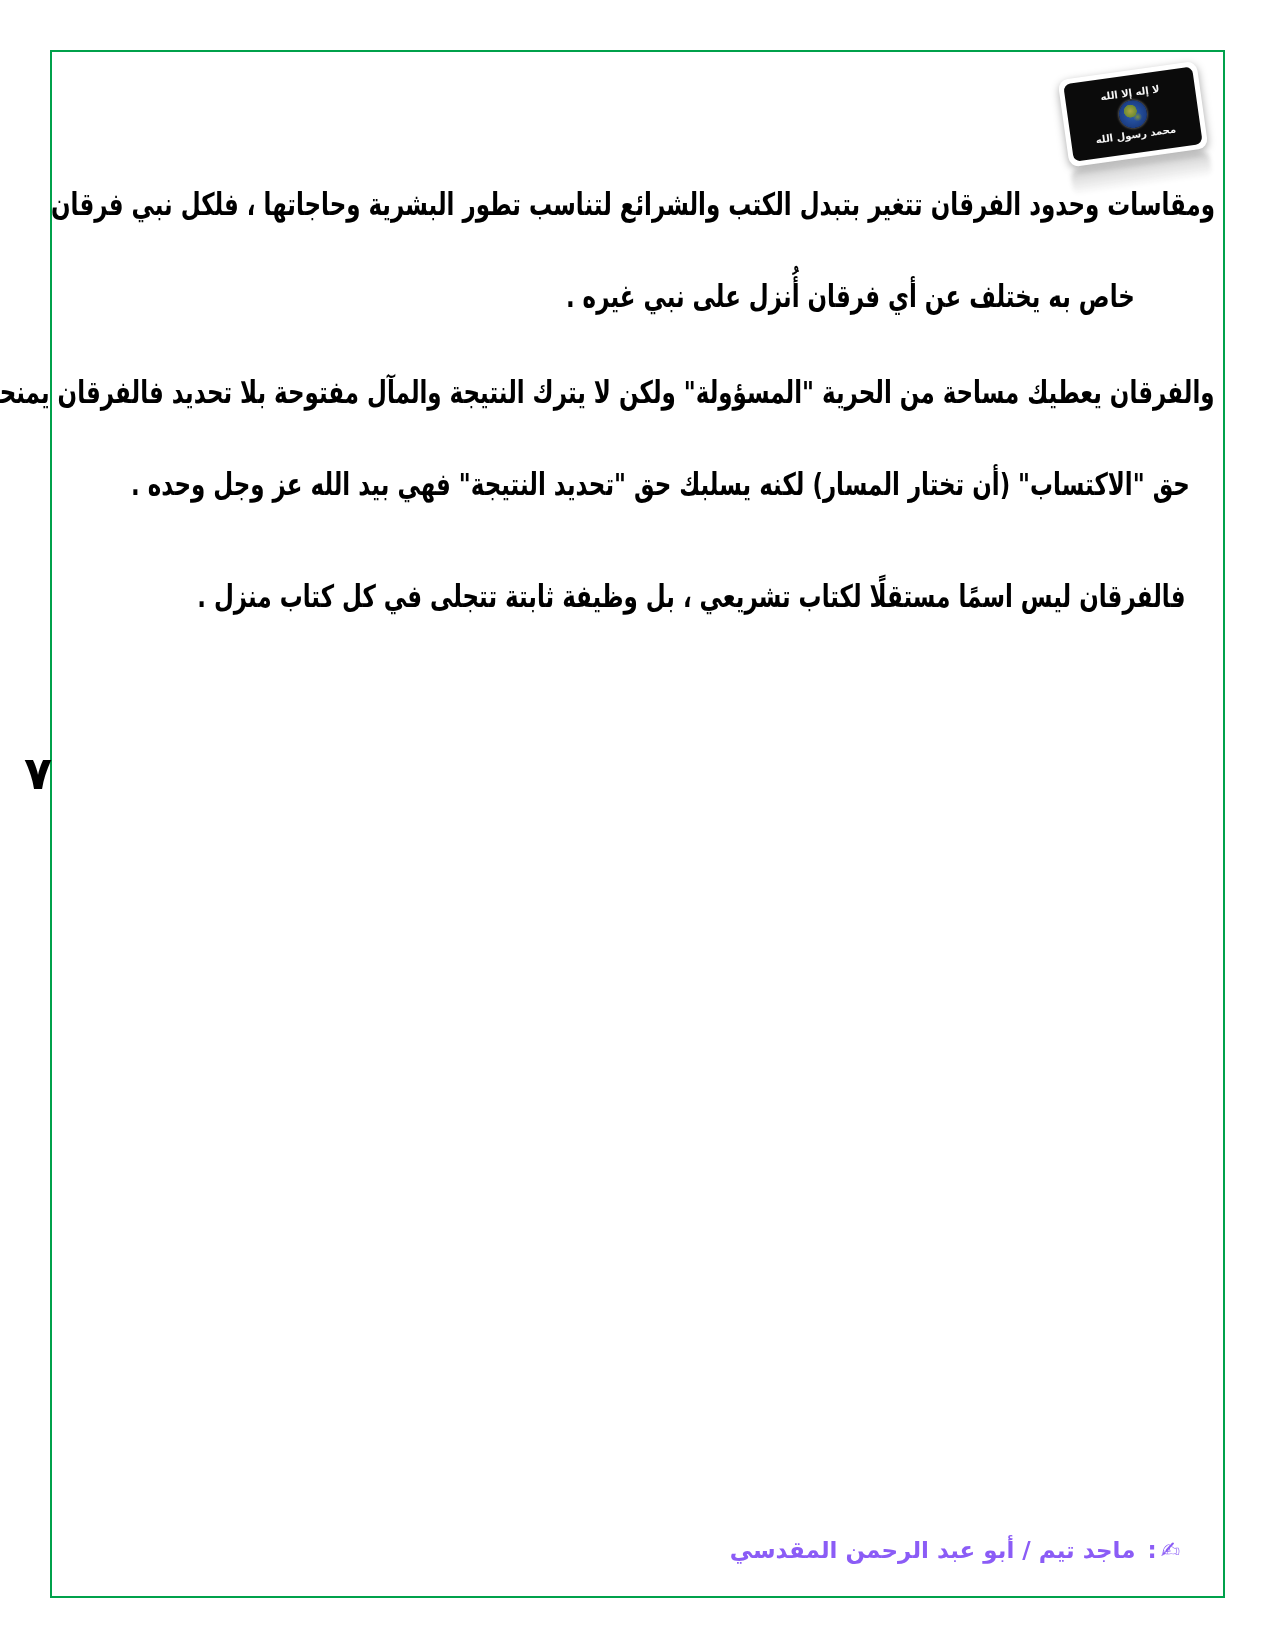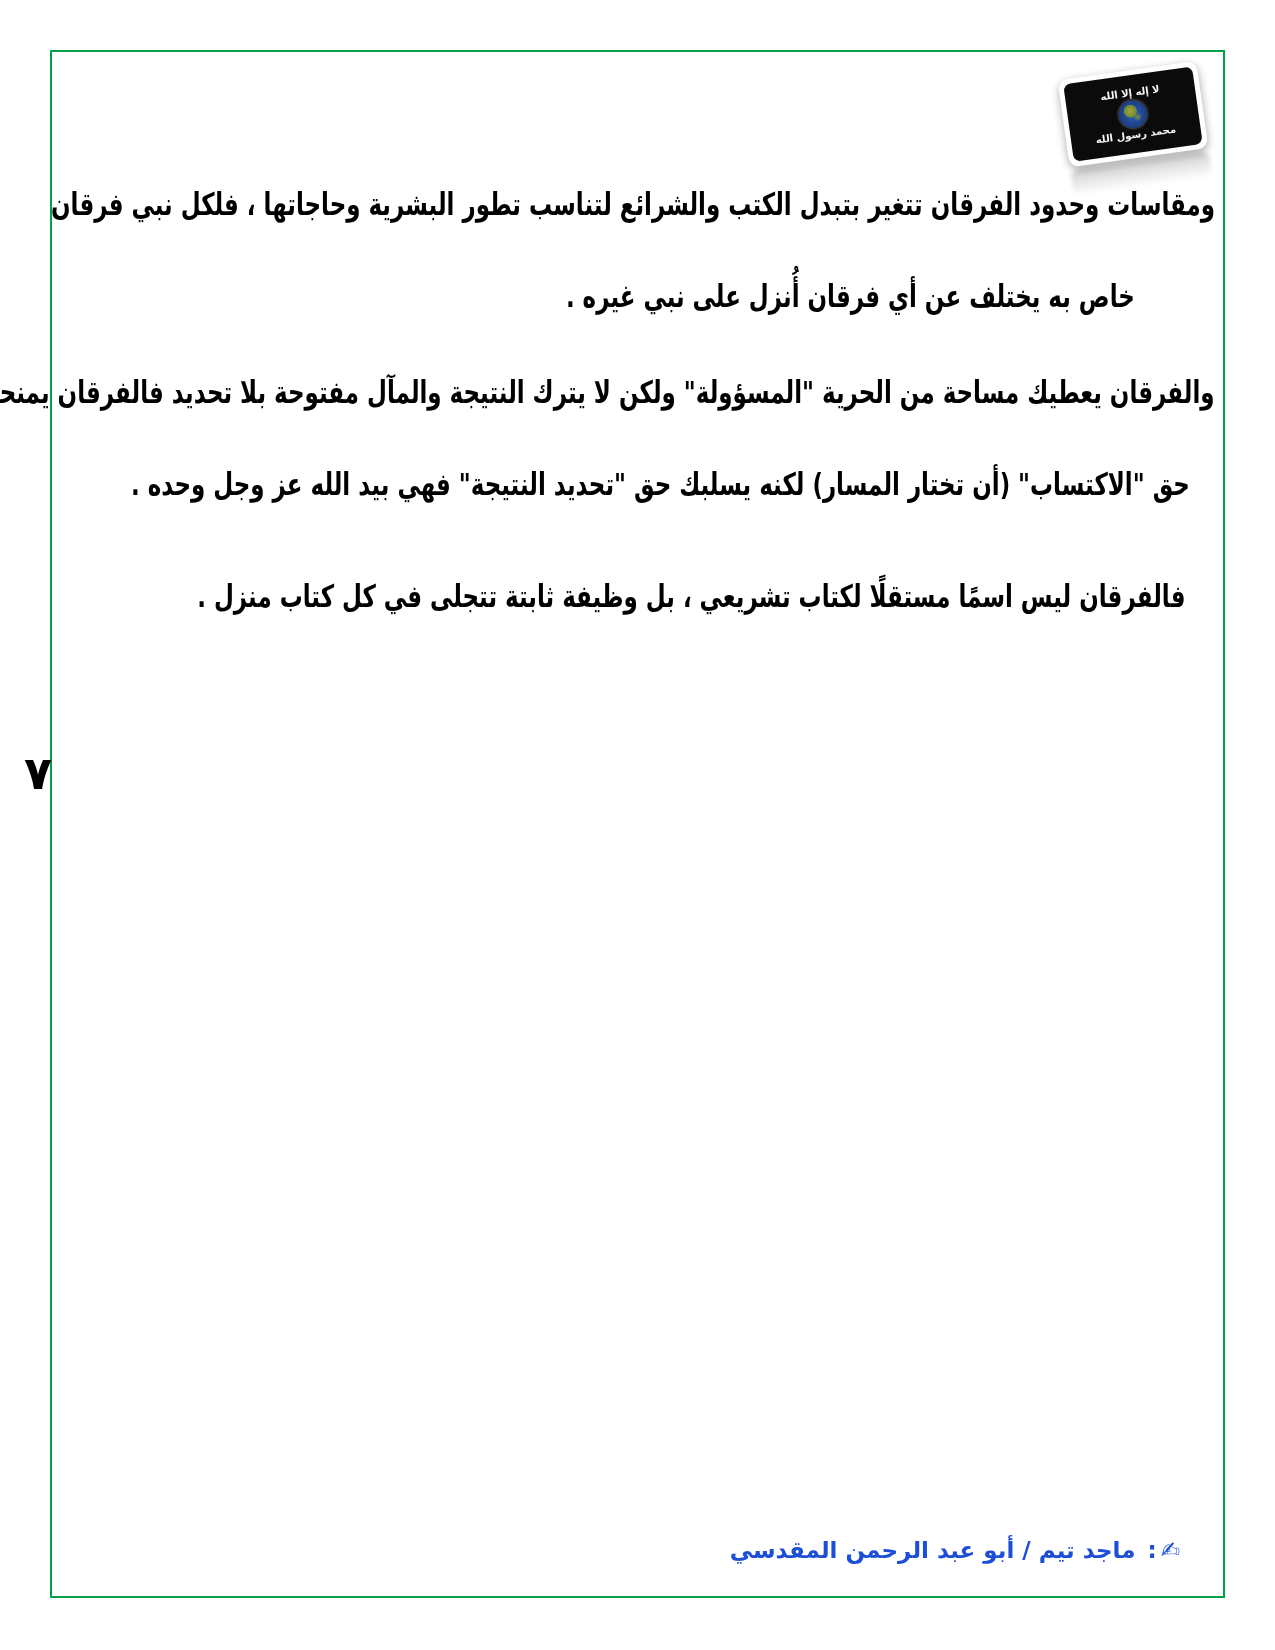--- a/index.html
+++ b/index.html
@@ -87,21 +87,21 @@
     color: #000000;
   }
   
   .footer {
     position: absolute;
     top: 1537px; right: 95px;
     direction: rtl;
     white-space: nowrap;
     font-size: 23px;
     font-weight: bold;
-    color: #1d4ed8;
+    color: #8b5cf6;
   }
   .footer span { margin-left: 4px; }
 </style>
 </head>
 <body>
 
 <div class="page">
 
   <div class="border-frame"></div>
 

